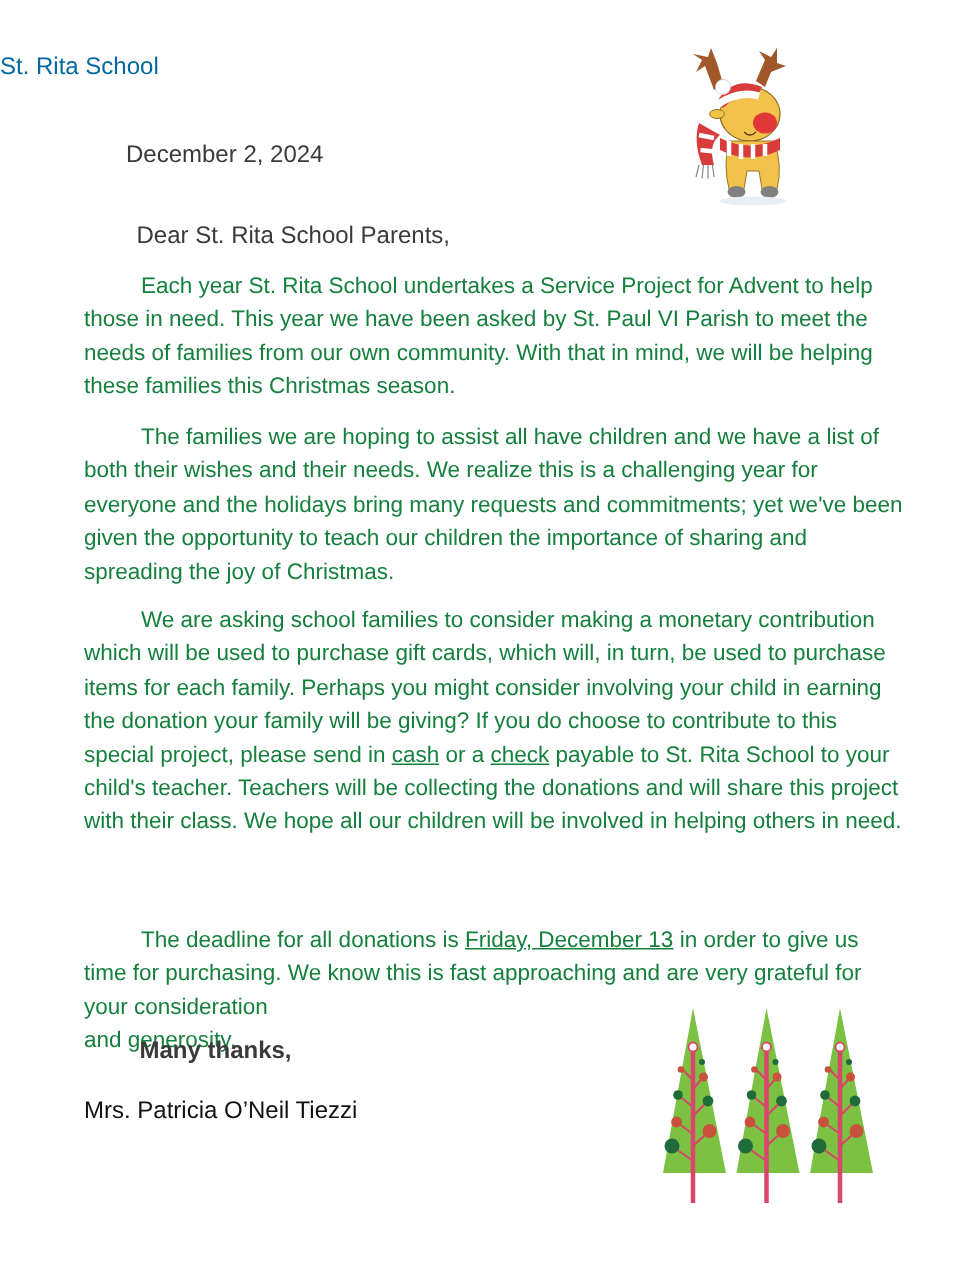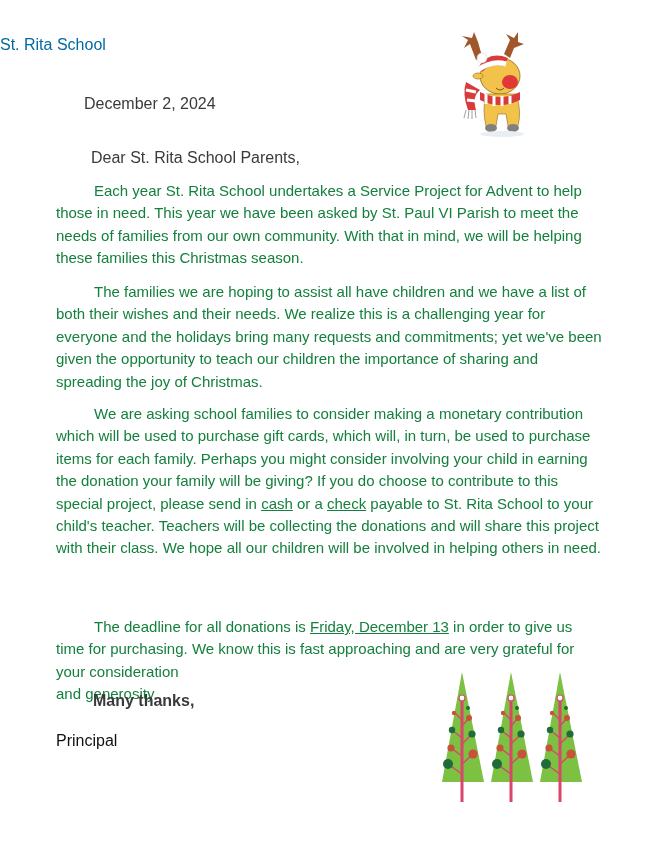--- a/index.html
+++ b/index.html
@@ -70,21 +70,21 @@
   <span class="indent"></span><span>We are asking school families to consider making a monetary contribution which will be used to purchase gift cards, which will, in turn, be used to purchase items for each family.  Perhaps you might consider involving your child in earning the donation your family will be giving?  If you do choose to contribute to this special project, please send in </span><span class="u">cash</span><span> or a </span><span class="u">check</span><span> payable to St.  Rita School  to your child's teacher.  Teachers will be collecting the donations and will share this project with their class.  We hope all our children will be involved in helping others in need.</span>
 </div>
 
 <div class="abs para p4">
   <span class="indent"></span><span>The deadline for all donations is </span><span class="u">Friday, December 13</span><span> in order to give us time for purchasing. We know this is fast approaching and are very grateful for your consideration</span><br><span>and generosity.</span>
 </div>
 
 <div class="abs thanks">Many thanks,</div>
 
 <div class="abs signer">
-  <div>Principal</div>
+  <div>Mrs. Patricia O’Neil Tiezzi</div>
 </div>
 
 <svg class="abs trees" viewBox="0 0 150 135">
   <g id="tree">
     <polygon points="24,2 4,112 46,112" fill="#7cc142"></polygon>
     <rect x="22.5" y="28" width="3" height="104" fill="#d9456b"></rect>
     <circle cx="24" cy="28" r="3" fill="#ffffff" stroke="#d9456b" stroke-width="1.2"></circle>
     <path d="M24 50 L17 43 M24 56 L31 48 M24 68 L14 60 M24 74 L34 64 M24 86 L13 78 M24 94 L35 84 M24 104 L10 94" stroke="#d9456b" stroke-width="1.4" fill="none"></path>
     <circle cx="30" cy="38" r="2" fill="#1f6b3a"></circle>
     <circle cx="16" cy="43" r="2.2" fill="#c9503a"></circle>

